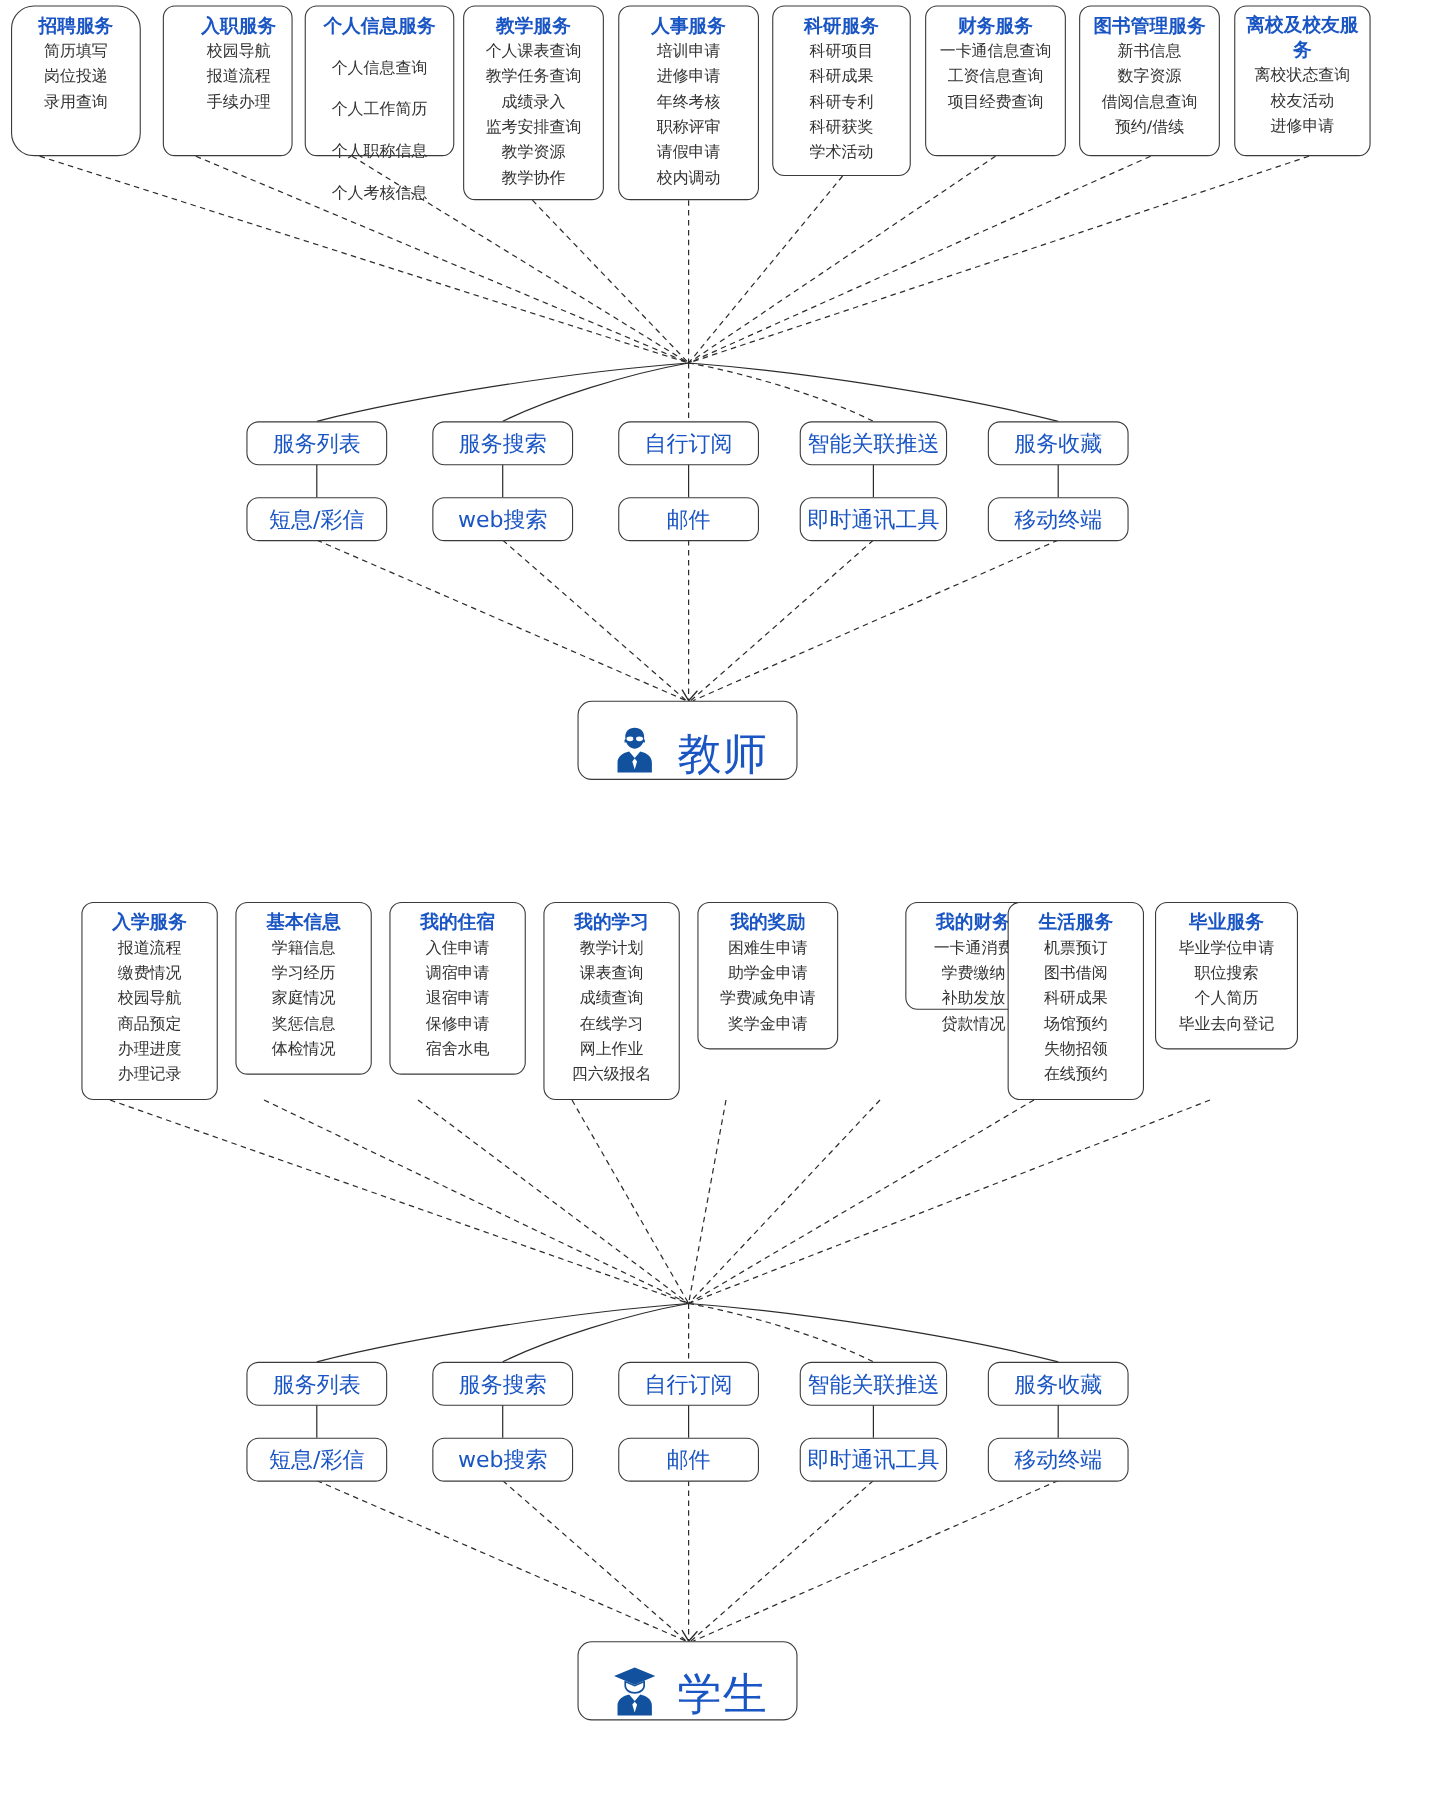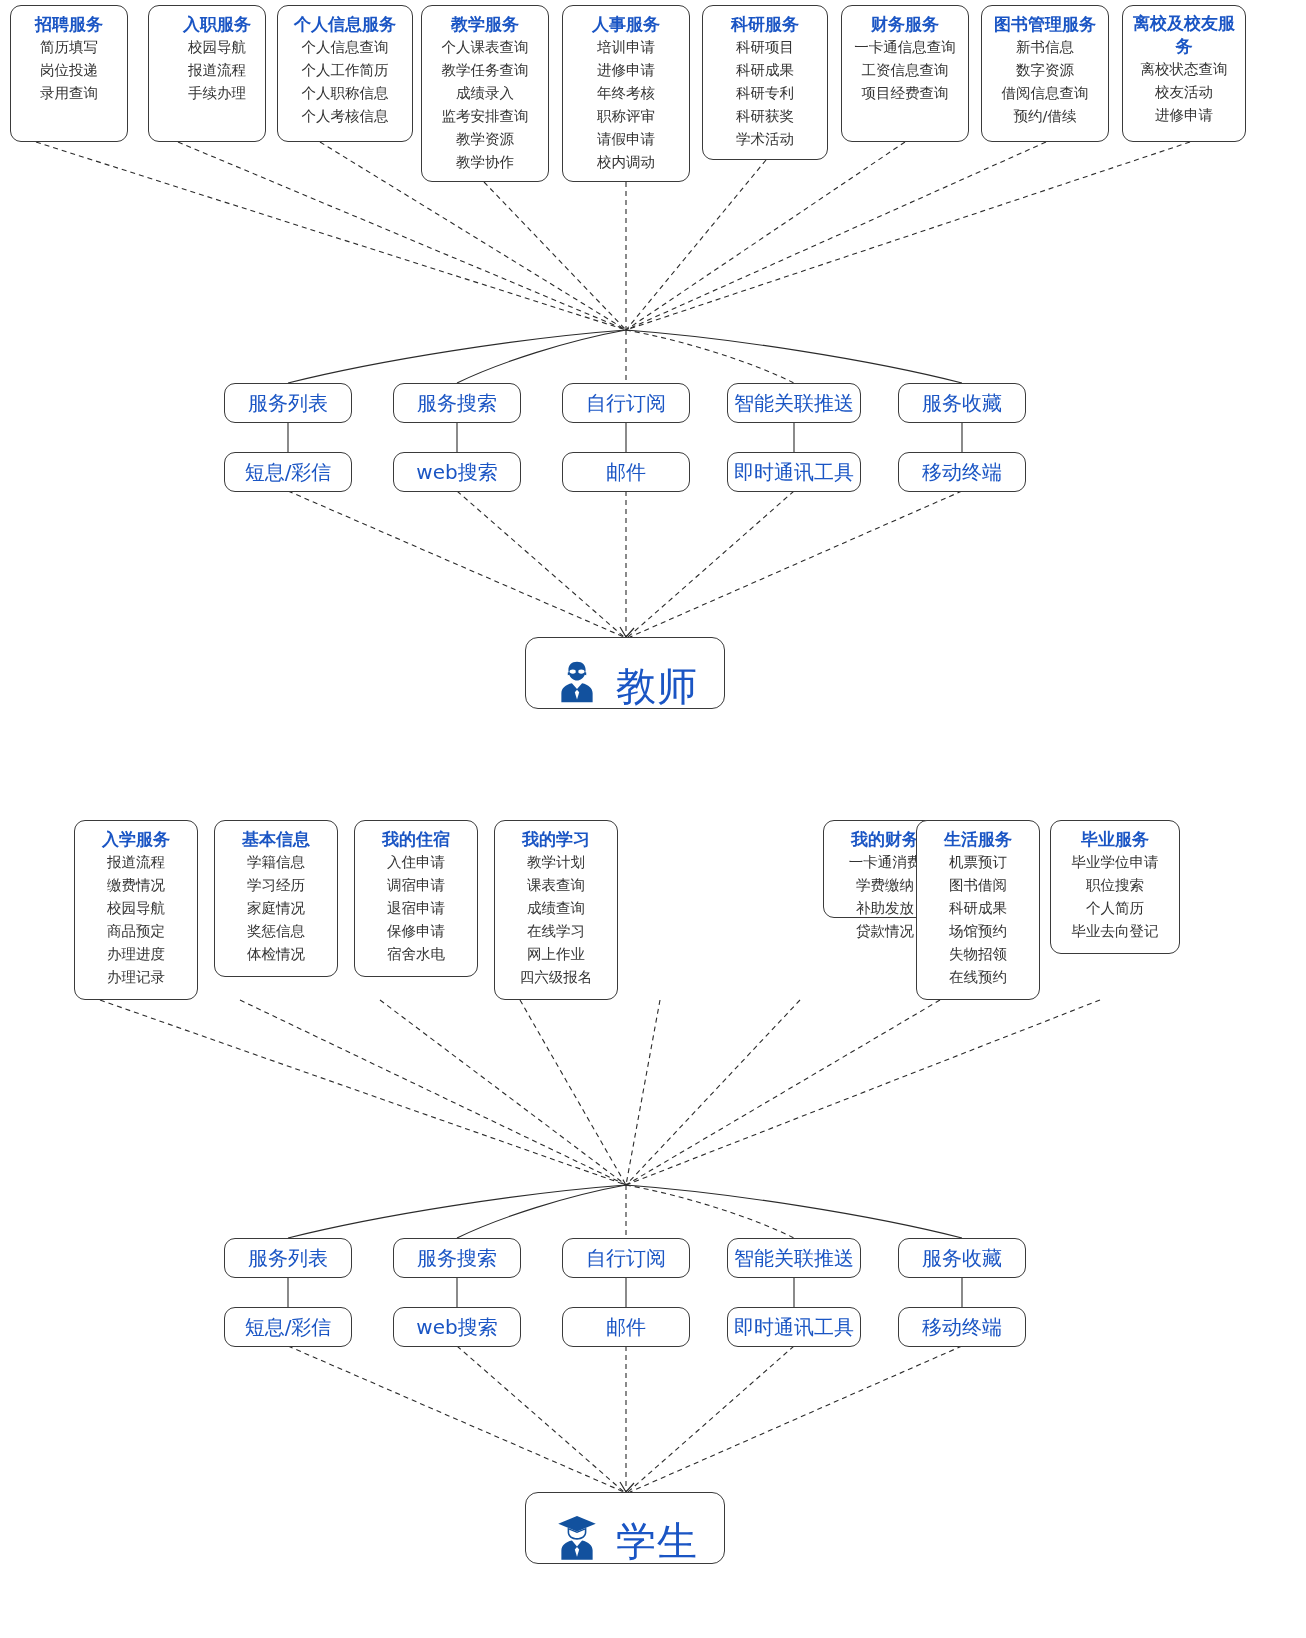--- a/index.html
+++ b/index.html
@@ -135,35 +135,35 @@
       <line x1="626" y1="1346" x2="626" y2="1492"></line>
       <line x1="794" y1="1346" x2="628" y2="1492"></line>
       <line x1="962" y1="1346" x2="630" y2="1492"></line>
     </g>
     <path d="M626,1492 L620,1482 M626,1492 L634,1483" stroke-width="1.2"></path>
   </g>
 </svg>
 
 <div class="layer">
 
-  <div class="card" style="left:10px;top:5px;width:118px;height:137px;">
+  <div class="card" style="left:10px;top:5px;width:118px;height:137px;border-radius:21px;">
     <div class="card-title">招聘服务</div>
     <div class="card-item">简历填写</div>
     <div class="card-item">岗位投递</div>
     <div class="card-item">录用查询</div>
   </div>
 
   <div class="card" style="left:148px;top:5px;width:118px;height:137px;padding-left:28px;">
     <div class="card-title">入职服务</div>
     <div class="card-item">校园导航</div>
     <div class="card-item">报道流程</div>
     <div class="card-item">手续办理</div>
   </div>
 
-  <div class="card" style="left:277px;top:5px;width:136px;height:137px;">
+  <div class="card" style="left:277px;top:5px;width:136px;height:137px;gap:15px;">
     <div class="card-title">个人信息服务</div>
     <div class="card-item">个人信息查询</div>
     <div class="card-item">个人工作简历</div>
     <div class="card-item">个人职称信息</div>
     <div class="card-item">个人考核信息</div>
   </div>
 
   <div class="card" style="left:421px;top:5px;width:128px;height:177px;">
     <div class="card-title">教学服务</div>
     <div class="card-item">个人课表查询</div>
@@ -274,20 +274,27 @@
   <div class="card" style="left:494px;top:820px;width:124px;height:180px;">
     <div class="card-title">我的学习</div>
     <div class="card-item">教学计划</div>
     <div class="card-item">课表查询</div>
     <div class="card-item">成绩查询</div>
     <div class="card-item">在线学习</div>
     <div class="card-item">网上作业</div>
     <div class="card-item">四六级报名</div>
   </div>
 
+  <div class="card" style="left:634px;top:820px;width:128px;height:134px;">
+    <div class="card-title">我的奖励</div>
+    <div class="card-item">困难生申请</div>
+    <div class="card-item">助学金申请</div>
+    <div class="card-item">学费减免申请</div>
+    <div class="card-item">奖学金申请</div>
+  </div>
 
   <div class="card" style="left:776px;top:820px;width:124px;height:98px;margin-left:47px;">
     <div class="card-title">我的财务</div>
     <div class="card-item">一卡通消费</div>
     <div class="card-item">学费缴纳</div>
     <div class="card-item">补助发放</div>
     <div class="card-item">贷款情况</div>
   </div>
 
   <div class="card" style="left:916px;top:820px;width:124px;height:180px;">

